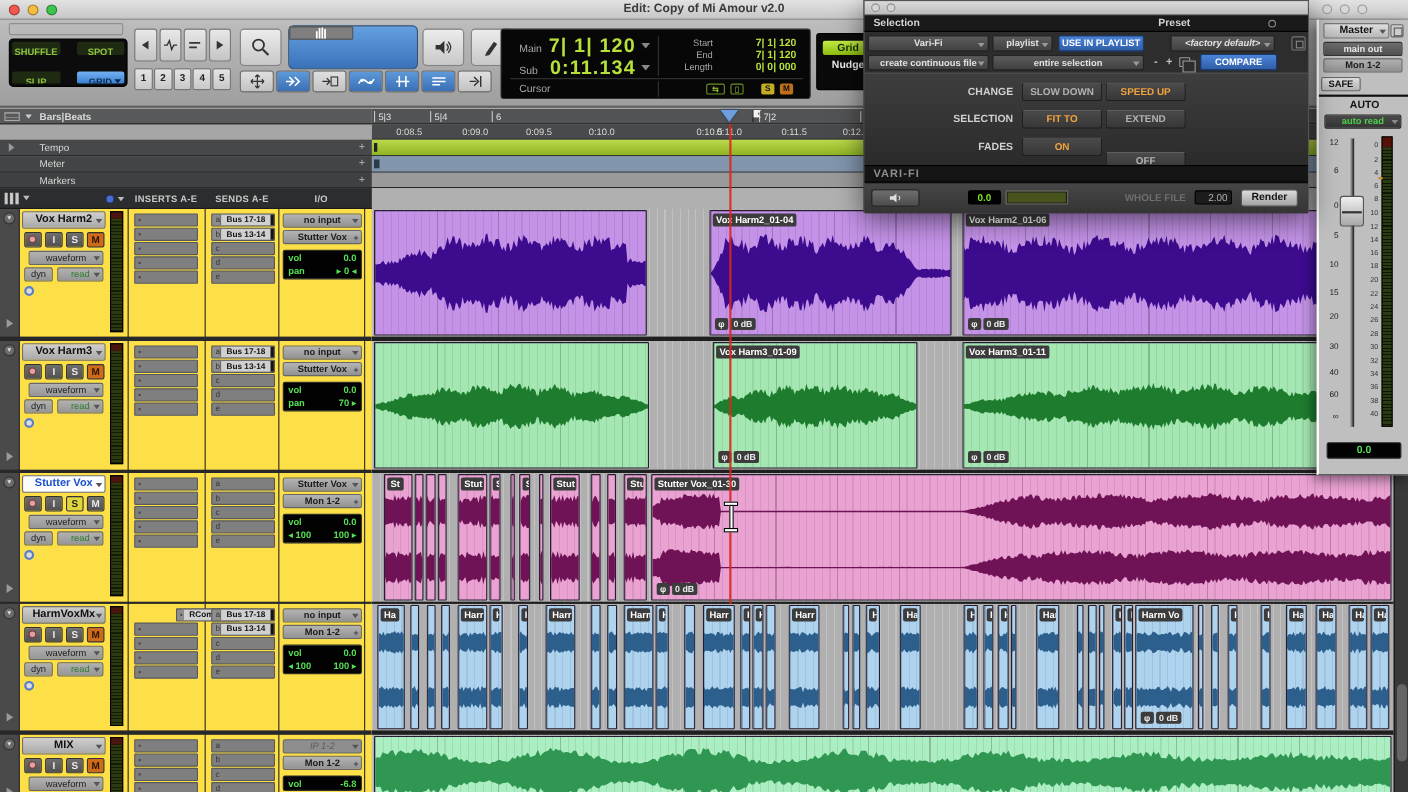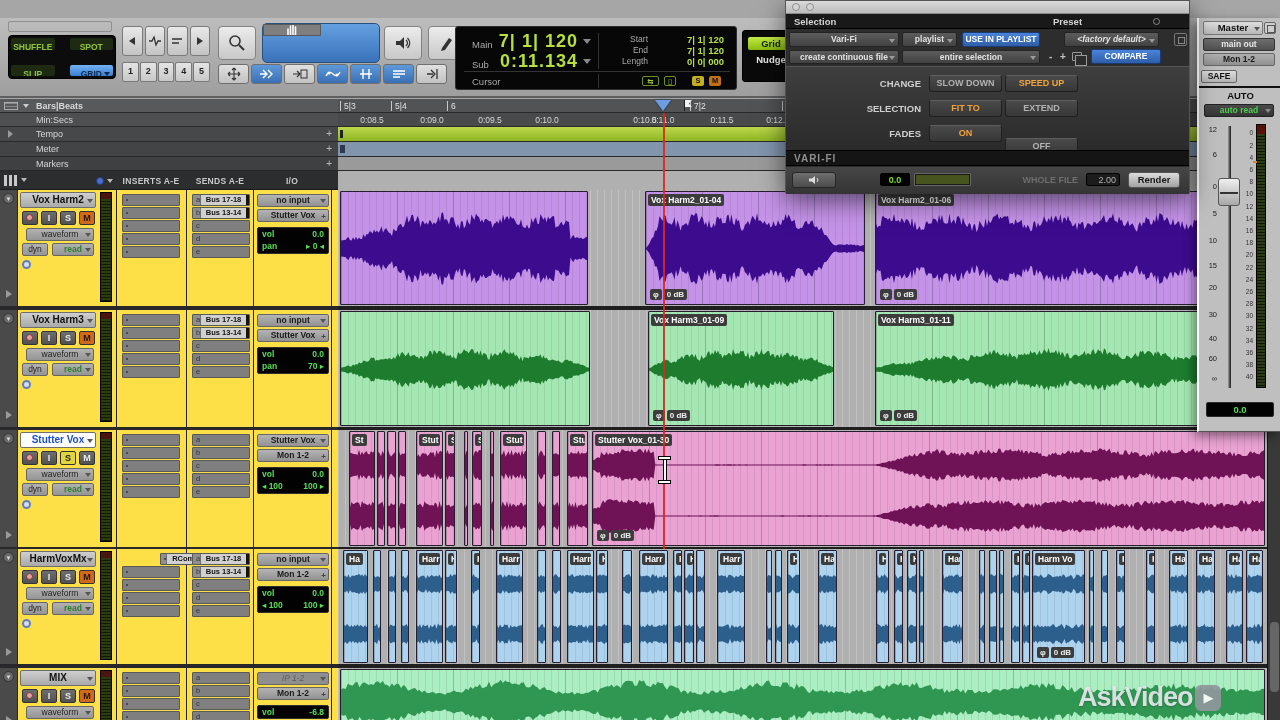--- a/index.html
+++ b/index.html
@@ -69,21 +69,21 @@
 .colsep{position:absolute;top:0;width:1px;height:530px;background:#262626}
 .trksep{position:absolute;left:0;width:338px;background:#28282a}
 .tname{position:absolute;left:20px;width:76px;height:16px;background:linear-gradient(#cfcfcf,#a9a9a9);border:1px solid #6e6e6e;border-radius:2px;font-size:10px;font-weight:bold;color:#101010;text-align:center;line-height:14px;overflow:hidden}
 .tname.sel{background:#fdfdfd;color:#1c50cc}
 .ddtri{position:absolute;right:2px;top:6px;width:0;height:0;border-left:3px solid transparent;border-right:3px solid transparent;border-top:4px solid #555}
 .tbtn{position:absolute;width:16px;height:14px;background:linear-gradient(#6e6e6e,#515151);border:1px solid #333;border-radius:2px;color:#eaeaea;font-size:9px;font-weight:bold;text-align:center;line-height:12px}
 .tbtn.s-on{background:#ded63c;color:#222}
 .tbtn.m-on{background:#cd6a1c;color:#2d1400}
 .recdot{position:absolute;left:3px;top:2px;width:7px;height:7px;border-radius:50%;background:#e4a0a0;border:1px solid #7a3a3a}
 .ddbox{position:absolute;background:linear-gradient(#b2b2b2,#959595);border:1px solid #666;border-radius:2px;font-size:8.5px;color:#1e1e1e;text-align:center;overflow:hidden}
-.ddbox.green{color:#2f7d2f;font-weight:bold}
+.ddbox.green{color:#2f7d2f;font-weight:normal}
 .autodot{position:absolute;width:9px;height:9px;border-radius:50%;border:2px solid #5a7ecb;background:#dcdcdc}
 .meterstrip{position:absolute;left:100px;width:12px;background:#141408;border:1px solid #000;overflow:hidden}
 .meterstrip .red{position:absolute;left:0;top:0;width:100%;height:6px;background:#4a150c}
 .meterstrip .grn{position:absolute;left:0;top:6px;bottom:0;width:100%;background:repeating-linear-gradient(#2c3a10 0 2px,#131c06 2px 3px)}
 .slot{position:absolute;width:58px;height:12px;background:#7f7f7f;border:1px solid #595959;border-radius:1px;font-size:7.5px;color:#373737;line-height:10px;overflow:hidden;display:flex;align-items:center}
 .slot .dot{width:2px;height:2px;background:#4a4a4a;margin-left:3px}
 .slot .ltr{margin-left:3px}
 .slot.filled{padding:0;background:#8e8e8e}
 .slot.filled .val{flex:1;height:100%;background:#d0d0d0;color:#111;font-weight:bold;font-size:7.5px;text-align:center;border-left:1px solid #6e6e6e}
 .slot.filled .bar{width:3px;height:100%;background:#141414}
@@ -164,20 +164,29 @@
 #askvideo .txt{font-size:27px;font-weight:bold;color:#e3e7ea;text-shadow:0 1px 2px rgba(40,50,60,.45);letter-spacing:-1px}
 #askvideo .pb{margin-left:2px;width:26px;height:26px;border-radius:6px;background:#8f979c;display:flex;align-items:center;justify-content:center}
 #askvideo .pb span{color:#fff;font-size:13px;margin-left:2px}
 svg.icon{display:block}
 </style>
 </head>
 <body>
 
 <div id="app">
 
+  <div id="titlebar">
+    <span class="tl red"></span>
+    <span class="tl yel"></span>
+    <span class="tl grn"></span>
+    <span id="winTitle">Edit: Copy of Mi Amour v2.0</span>
+    <span class="ghostdot" style="left:1202px"></span>
+    <span class="ghostdot" style="left:1218px"></span>
+    <span class="ghostdot" style="left:1234px"></span>
+  </div>
 
   <div id="toolbar">
     <div id="modeOutline"></div>
     <div id="modeCluster">
         <div class="mode">SHUFFLE</div>
         <div class="mode">SPOT</div>
         <div class="mode">SLIP</div>
         <div class="mode blue">GRID<span class="dd"></span></div>
       </div>
     <div id="transCluster">
@@ -314,23 +323,20 @@
       <div id="gridChip">Grid</div>
       <div id="nudgeLbl">Nudge</div>
     </div>
   </div>
 
   <div id="rulerNames">
       <div class="rn-row" style="position: absolute; top: 0px; height: 14px; background: rgb(88, 89, 90);">
         <span class="lbl" style="font-weight: bold;">Bars|Beats</span>
         <span style="position: absolute; left: 4px; top: 3px; width: 14px; height: 8px; border: 1px solid rgb(170, 170, 170); background: repeating-linear-gradient(rgb(136, 136, 136) 0px, rgb(136, 136, 136) 1px, transparent 1px, transparent 3px);"></span>
         <span style="position: absolute; left: 23px; top: 5px; width: 0px; height: 0px; border-left: 3px solid transparent; border-right: 3px solid transparent; border-top: 4px solid rgb(204, 204, 204);"></span>
-      </div>
-      <div class="rn-row" style="position: absolute; top: 14px; height: 14px; background: rgb(78, 79, 80);">
-        <span class="lbl">Min:Secs</span>
       </div>
       <div class="rn-row" style="position: absolute; top: 28px; height: 15px; background: rgb(71, 72, 74);">
         <span class="lbl">Tempo</span>
         <span class="arr"></span>
         <span class="plus">+</span>
       </div>
       <div class="rn-row" style="position: absolute; top: 43px; height: 15px; background: rgb(67, 68, 69);">
         <span class="lbl">Meter</span>
         <span class="plus">+</span>
       </div>
@@ -1418,20 +1424,14 @@
           </svg>
         </div>
       <div id="asVal">0.0</div>
       <div id="asBar"></div>
       <div id="asWhole">WHOLE FILE</div>
       <div id="asLen">2.00</div>
       <div id="asRender">Render</div>
     </div>
   </div>
 
-  <div id="askvideo">
-    <span class="txt">AskVideo</span>
-    <span class="pb">
-        <span>▶</span>
-      </span>
-  </div>
 
 </div>
 
 </body></html>

